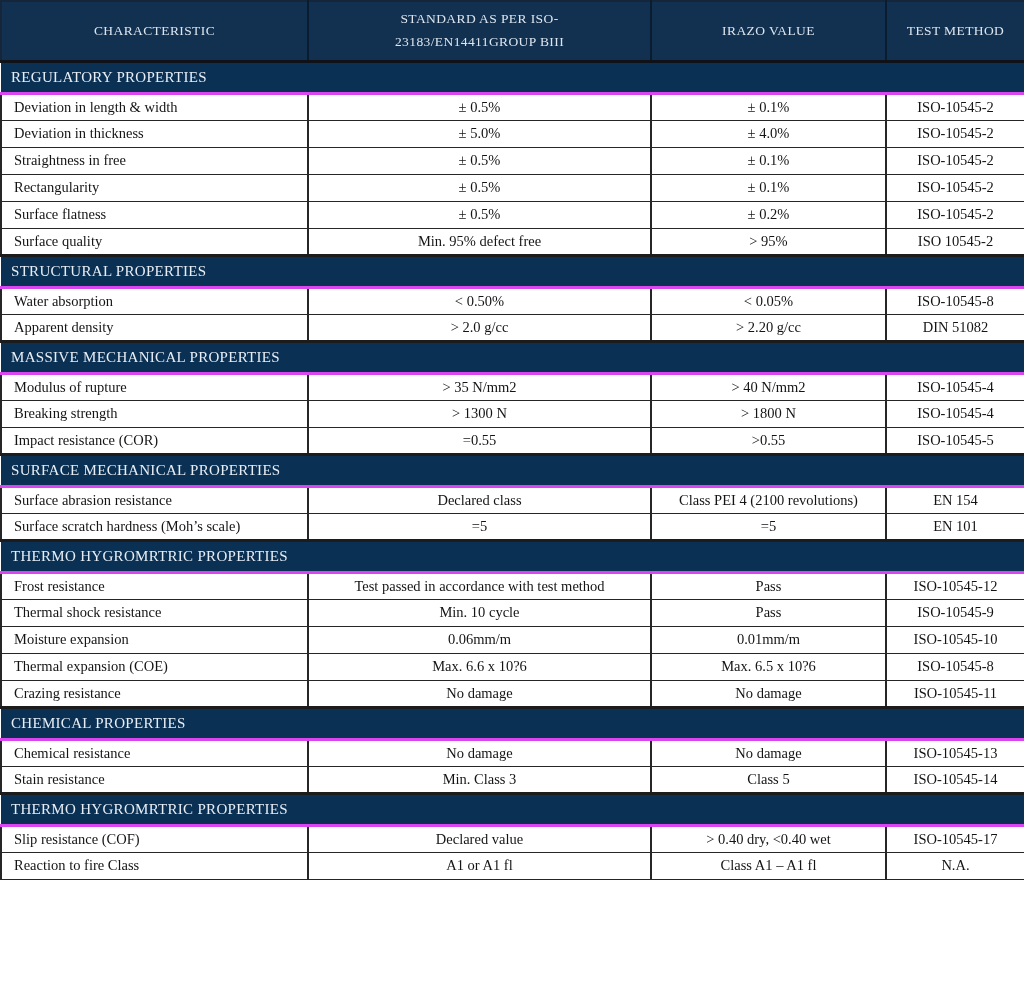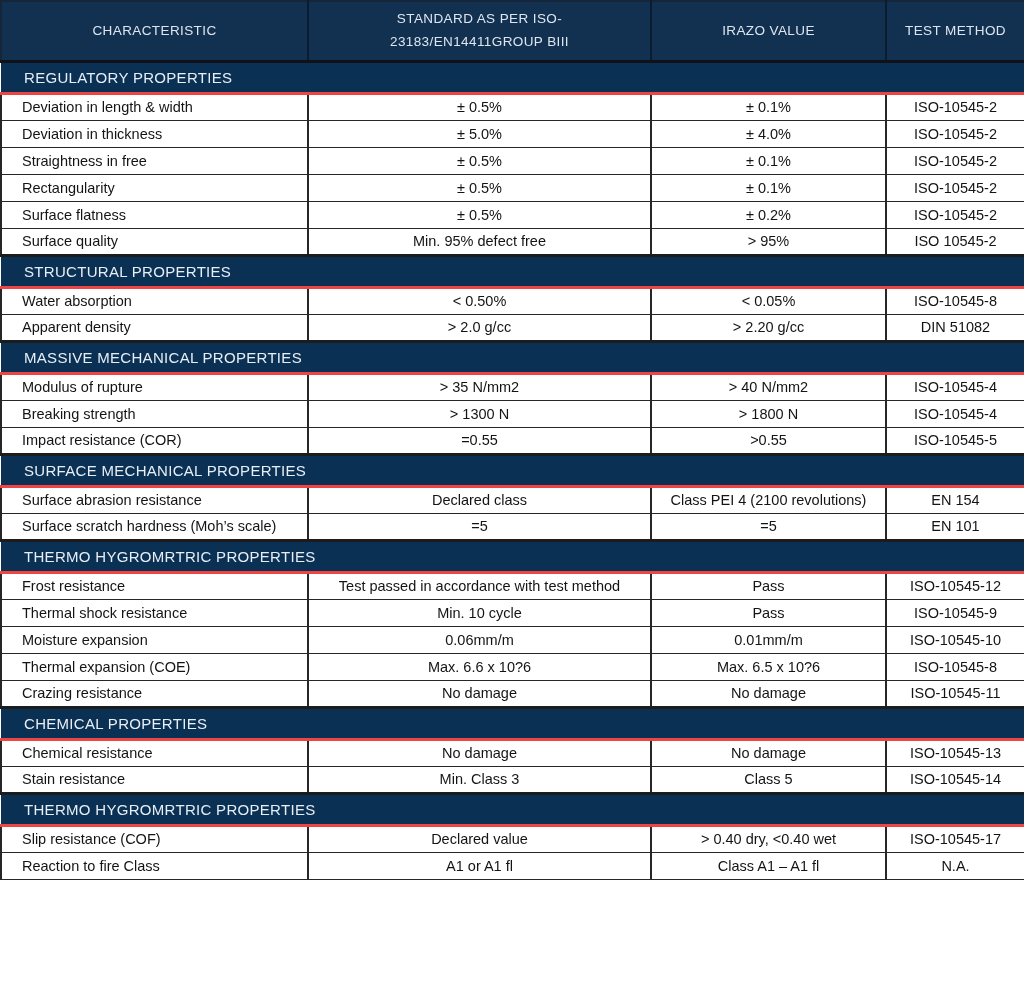--- a/index.html
+++ b/index.html
@@ -13,20 +13,21 @@
   html, body {
     margin: 0;
     padding: 0;
     background: #ffffff;
     font-family: "Liberation Sans", "DejaVu Sans", sans-serif;
   }
   .page {
     width: 1024px;
     height: 995px;
     background: #ffffff;
+    font-family: Liberation Serif, serif;
   }
   table.spec {
     width: 1024px;
     border-collapse: collapse;
     table-layout: fixed;
   }
   col.c1 { width: 307px; }
   col.c2 { width: 343px; }
   col.c3 { width: 235px; }
   col.c4 { width: 139px; }
@@ -50,45 +51,45 @@
   thead th:first-child { border-left-color: #16263a; }
   thead th:last-child  { border-right-color: #16263a; margin-top: 33px; }
   thead th .hline { display: block; }
 
   tr.section-row td {
     background: var(--section-bg);
     color: #e8eef5;
     font-size: 15px;
     letter-spacing: 0.3px;
     text-align: left;
-    padding: 0 0 0 23px;
+    padding: 0 0 0 10px;
     height: 32px;
     border-top: 3px solid #1c1c1c;
-    border-bottom: 3px solid #ef4444;
+    border-bottom: 3px solid #d946ef;
     border-left: none;
     border-right: none;
   }
 
   tr.data-row td {
     background: #ffffff;
     color: var(--row-text);
     font-size: 14.5px;
     height: 27px;
     padding: 1px 5px;
     border: 2px solid var(--border-col);
     border-top-width: 1.6px;
     border-bottom-width: 1.6px;
     text-align: center;
     vertical-align: middle;
     white-space: nowrap;
     overflow: hidden;
   }
   tr.data-row td.char-cell {
     text-align: left;
-    padding-left: 20px;
+    padding-left: 12px;
   }
 </style>
 </head>
 <body>
 
 <div class="page">
   <table class="spec">
     <colgroup>
       <col class="c1">
         <col class="c2">

